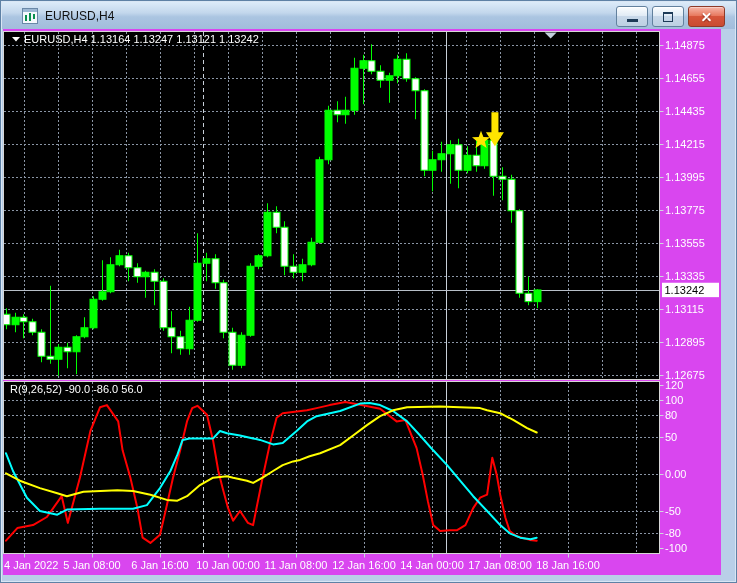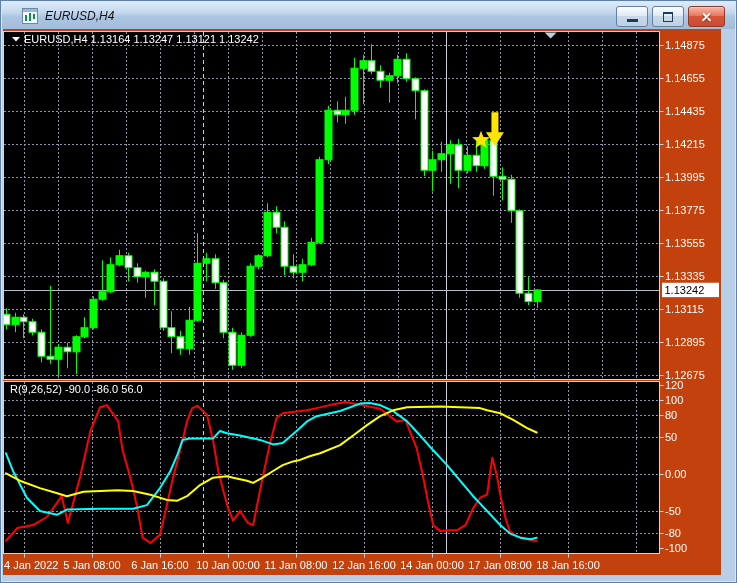--- a/index.html
+++ b/index.html
@@ -1,33 +1,33 @@
 <!DOCTYPE html>
 <html><head>
 <meta charset="utf-8">
 <style>
   html,body{margin:0;padding:0;background:#6b6b6b;font-family:"Liberation Sans",sans-serif;}
   .window{position:relative;width:737px;height:583px;background:#b9cfe8;box-shadow:inset 0 0 0 1px #5e81a5, inset 0 0 0 2px #d9e6f4;overflow:hidden;}
   .titlebar{position:absolute;left:2px;top:2px;width:733px;height:27px;
     background:linear-gradient(#dcebf9,#c3d7ec 40%,#abc5e1 55%,#a2bddb);
-    display:flex;align-items:center;font-style:italic;}
+    display:flex;align-items:center;}
   .app-icon{margin-left:20px;width:16px;height:16px;flex:0 0 auto;}
   .title{margin-left:7px;font-size:12px;color:#111;}
   .winbtns{position:absolute;right:10px;top:4px;display:flex;gap:4px;}
   .wbtn{position:relative;width:30px;height:19px;border:1px solid #62819e;border-radius:3px;
     background:linear-gradient(#fbfdfe,#e1ebf5 45%,#c8d8e9 50%,#bdd0e3);
     box-shadow:inset 0 1px 0 #ffffff;display:flex;align-items:center;justify-content:center;cursor:default;}
   .wbtn.close{width:35px;background:linear-gradient(#f6b7a8,#e87a60 45%,#d6553a 50%,#c94b31);border-color:#8e3a28;box-shadow:inset 0 1px 0 #f8cfc5;}
   .glyph-min{width:11px;height:3px;background:#1d3a57;margin-top:7px;}
   .glyph-max{width:8px;height:7px;border:1px solid #1d3a57;border-top:2px solid #1d3a57;background:transparent;}
   .glyph-close{position:relative;width:13px;height:13px;}
   .glyph-close span{position:absolute;left:1px;top:5.5px;width:11px;height:2.4px;background:#fff;border-radius:1px;box-shadow:0 1px 1px rgba(90,10,0,0.45);}
   .glyph-close span:nth-child(1){transform:rotate(45deg);}
   .glyph-close span:nth-child(2){transform:rotate(-45deg);}
-  .client{position:absolute;left:3px;top:29px;width:718px;height:546px;background:#c2410c;}
+  .client{position:absolute;left:3px;top:29px;width:718px;height:546px;background:#d946ef;}
   #cv text{font-family:"Liberation Sans",sans-serif;font-size:11px;fill:#ffffff;}
   #cv text.dark{fill:#000000;}
 </style>
 </head>
 <body>
 
 <div class="window">
   <div class="titlebar">
     <span class="app-icon">
       <svg width="16" height="16">

